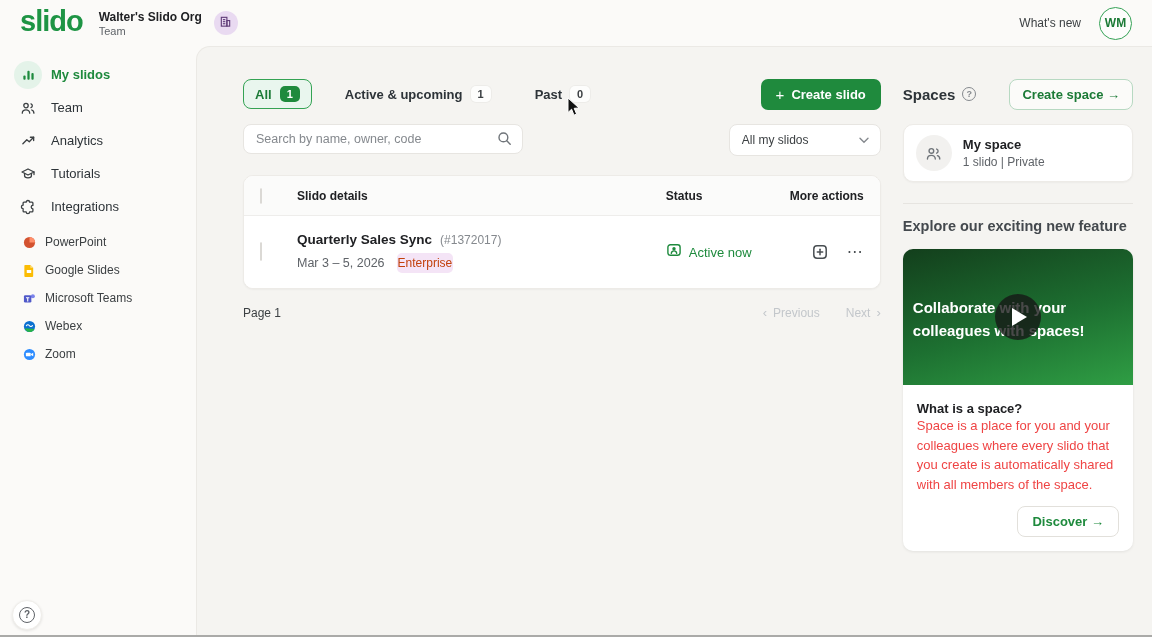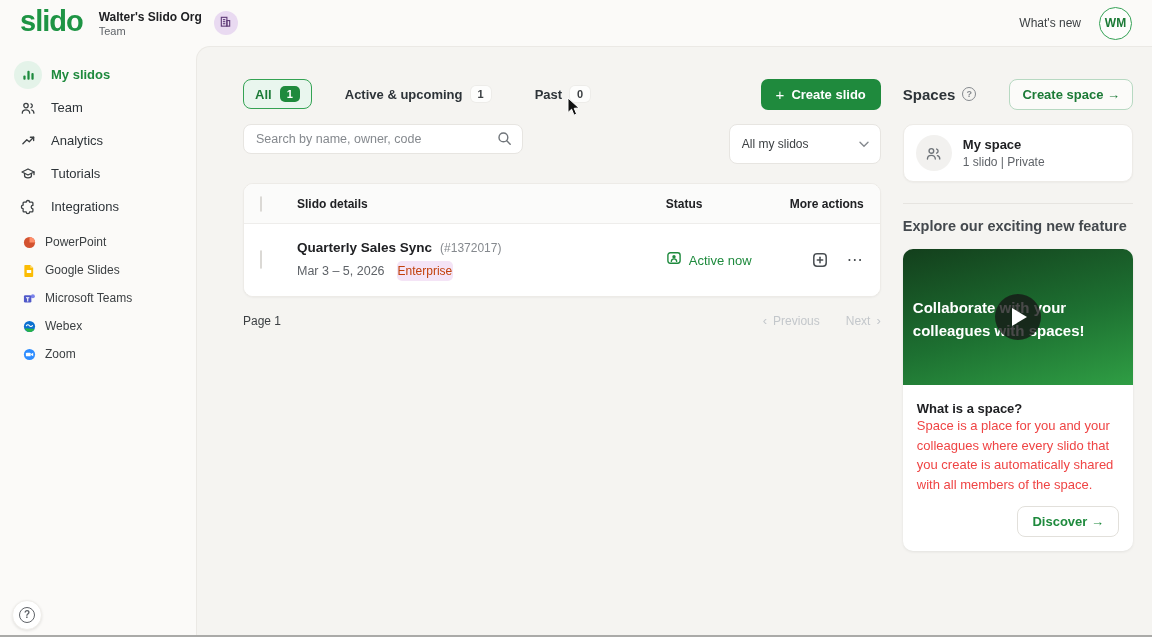--- a/index.html
+++ b/index.html
@@ -46,21 +46,21 @@
   .btn-create { display:flex; align-items:center; gap:7px; background:#1f8a3d; color:#fff; font-size:13px; font-weight:700; border:none; border-radius:7px; padding:8px 15px; cursor:pointer; }
   .plus-glyph { font-size:15px; font-weight:400; line-height:1; }
 
   
   .search-row { margin-top:15px; display:flex; }
   .search-wrap { position:relative; width:280px; }
   .search-input { width:280px; height:30px; border:1px solid #e7e5e1; border-radius:8px; background:#fff; padding:0 34px 0 12px; font-size:12.5px; color:#202124; font-family:"Liberation Sans",sans-serif; outline:none; }
   .search-input::placeholder { color:#85898e; }
   .search-ic { position:absolute; right:11px; top:7px; }
   .search-spacer { flex:1; }
-  .dropdown { width:152px; height:40px; border:1px solid #e7e5e1; border-radius:8px; background:#fff; display:flex; align-items:center; justify-content:space-between; padding:0 11px 0 12px; font-size:12px; color:#3c4043; cursor:pointer; }
+  .dropdown { width:152px; height:32px; border:1px solid #e7e5e1; border-radius:8px; background:#fff; display:flex; align-items:center; justify-content:space-between; padding:0 11px 0 12px; font-size:12px; color:#3c4043; cursor:pointer; }
 
   
   .table-card { margin-top:19px; background:#fff; border-radius:10px; border:1px solid #edebe7; box-shadow:0 1px 2px rgba(0,0,0,.04); overflow:hidden; }
   .t-head { height:40px; display:flex; align-items:center; background:#fbfbfa; border-bottom:1px solid #eeedeb; font-size:12px; font-weight:700; color:#202124; }
   .t-row { min-height:72px; display:flex; align-items:center; background:#fff; }
   .cell-check { width:53px; padding-left:16px; }
   .checkbox { width:16px; height:16px; border:1px solid #dbd9d5; border-radius:4px; background:#fff; cursor:pointer; }
   .cell-details { flex:1; }
   .cell-status { width:94px; display:flex; align-items:center; gap:7px; }
   .cell-actions { width:120px; display:flex; align-items:center; justify-content:flex-end; gap:18px; padding-right:16px; }

